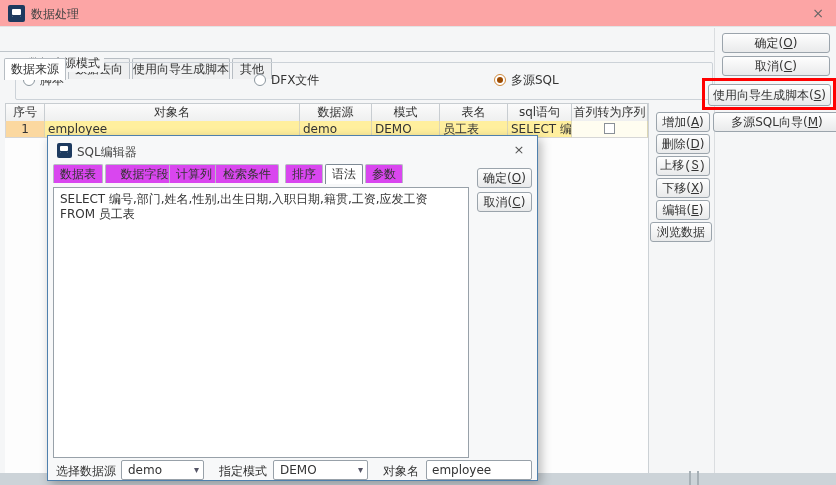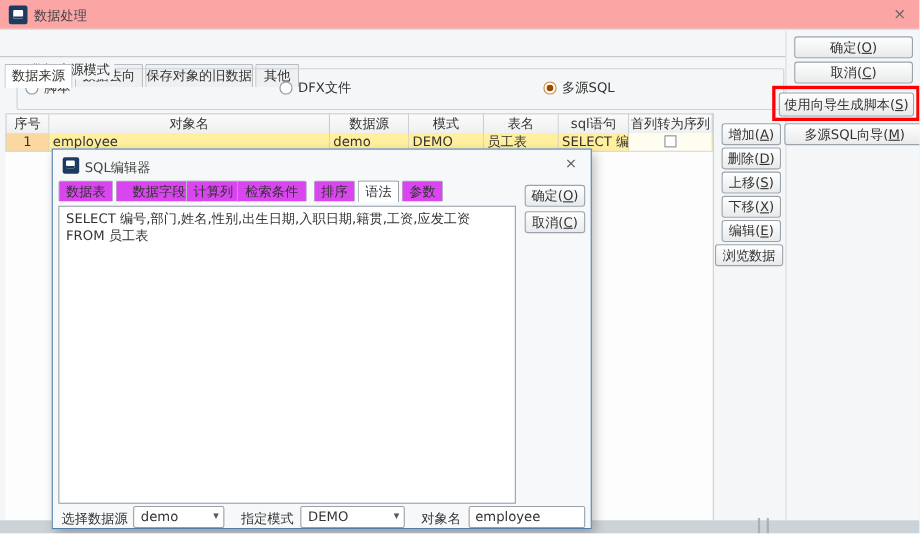--- a/index.html
+++ b/index.html
@@ -69,21 +69,21 @@
 <div class="screen">
 
   <div class="titlebar">
     <div class="app-icon"></div>
     <div class="win-title">数据处理</div>
     <div class="win-close">×</div>
   </div>
 
   <div class="tab active" style="left:4px;width:62px;">数据来源</div>
   <div class="tab" style="left:68px;width:62px;">数据去向</div>
-  <div class="tab" style="left:132px;width:98px;">保存对象的旧数据</div>
+  <div class="tab" style="left:132px;width:98px;">使用向导生成脚本</div>
   <div class="tab" style="left:232px;width:40px;">其他</div>
   <div class="tab-underline"></div>
   <div class="v-sep"></div>
 
   <div class="groupbox">
     <div class="groupbox-label">数据来源模式</div>
     <div class="radio-opt" style="left:7px;">
       <span class="radio"></span><span>脚本</span>
     </div>
     <div class="radio-opt" style="left:238px;">
@@ -112,21 +112,21 @@
     <div class="td" style="width:68px;">DEMO</div>
     <div class="td" style="width:68px;">员工表</div>
     <div class="td" style="width:64px;">SELECT 编号,部..</div>
     <div class="td chk" style="width:76px;">
       <span class="checkbox"></span>
     </div>
   </div>
 
   <div class="btn" style="left:656px;top:112px;width:54px;"><span>增加(</span><span class="u">A</span><span>)</span></div>
   <div class="btn" style="left:656px;top:134px;width:54px;"><span>删除(</span><span class="u">D</span><span>)</span></div>
-  <div class="btn" style="left:656px;top:156px;width:54px;"><span>上移(</span><span class="u">S</span><span>)</span></div>
+  <div class="btn" style="left:656px;top:156px;width:54px;font-family:Liberation Mono, monospace;"><span>上移(</span><span class="u">S</span><span>)</span></div>
   <div class="btn" style="left:656px;top:178px;width:54px;"><span>下移(</span><span class="u">X</span><span>)</span></div>
   <div class="btn" style="left:656px;top:200px;width:54px;"><span>编辑(</span><span class="u">E</span><span>)</span></div>
   <div class="btn" style="left:650px;top:222px;width:62px;"><span>浏览数据</span><span class="u"></span><span></span></div>
 
   <div class="btn" style="left:722px;top:33px;width:108px;"><span>确定(</span><span class="u">O</span><span>)</span></div>
   <div class="btn" style="left:722px;top:56px;width:108px;"><span>取消(</span><span class="u">C</span><span>)</span></div>
   <div class="btn" style="left:708px;top:84px;width:123px;height:22px;line-height:20px;"><span>使用向导生成脚本(</span><span class="u">S</span><span>)</span></div>
   <div class="btn" style="left:713px;top:112px;width:128px;"><span>多源SQL向导(</span><span class="u">M</span><span>)</span></div>
 
   <div class="annotation"></div>

